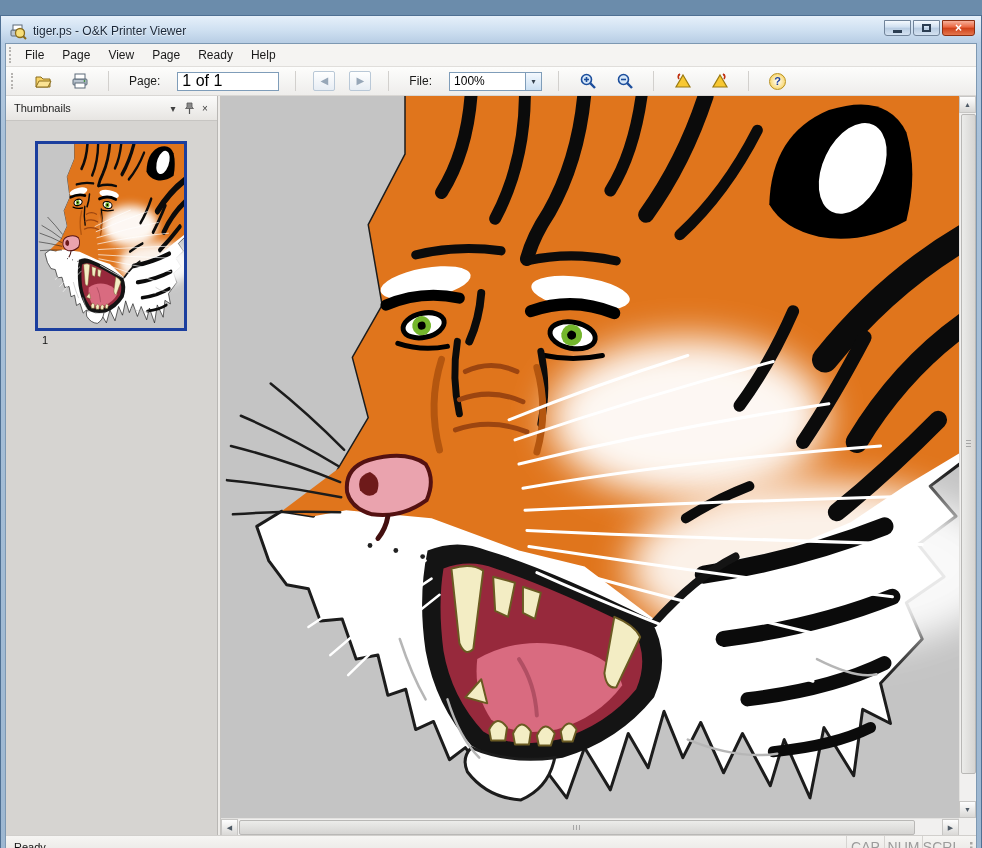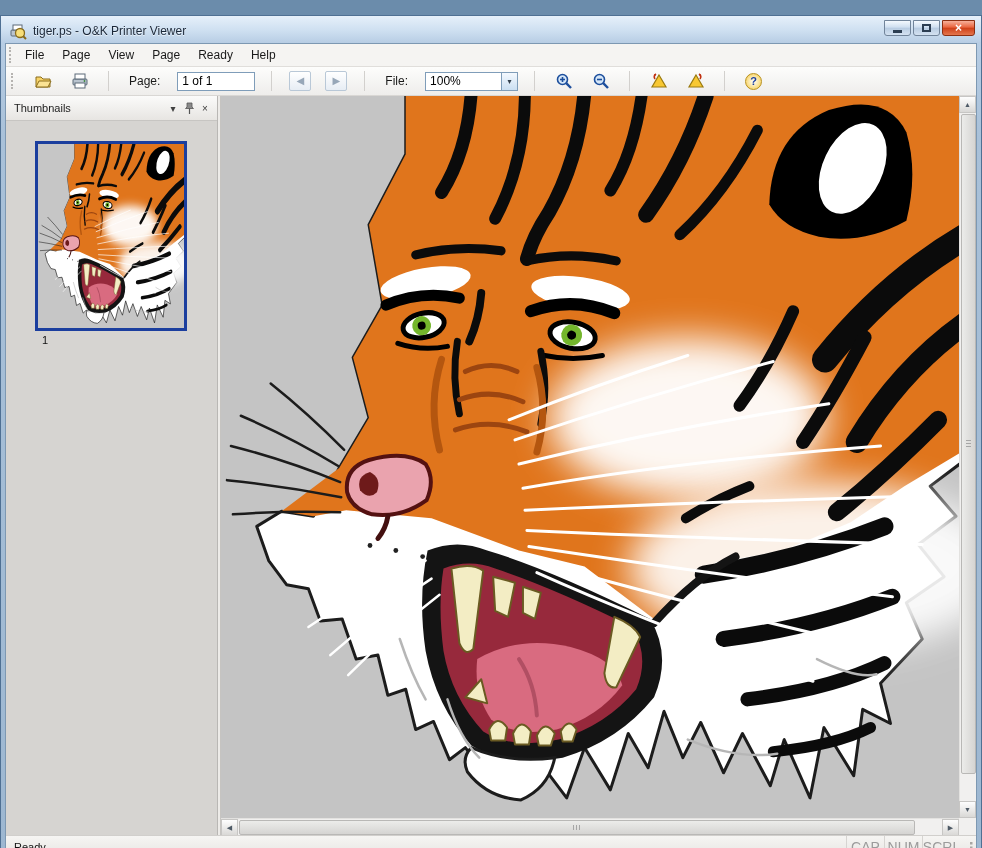--- a/index.html
+++ b/index.html
@@ -32,21 +32,21 @@
   .menu-item { font-size:12px; color:#1a1a1a; padding:0 9px; line-height:22px; cursor:default; }
 
   .toolbar { height:29px; flex:none; display:flex; align-items:center; background:linear-gradient(#fdfdfc,#eeedeb);
     border-bottom:1px solid #d9d7d4; padding:0 2px;gap:12px; }
   .tbtn { width:25px; height:23px; border:1px solid transparent; border-radius:2px;
     display:flex; align-items:center; justify-content:center; flex:none; cursor:default; }
   .tbtn.framed { border:1px solid #b9c8d7; background:linear-gradient(#ffffff,#e7edf4); width:22px; height:20px; margin:0 1px; }
   .nav-glyph { font-size:10px; color:#97a7b8; line-height:1; }
   .sep { width:1px; height:20px; background:#d2d0cd; margin:0 4px; flex:none; }
   .tlabel { font-size:12px; color:#1a1a1a; margin:0 5px 0 4px; flex:none; }
-  .tinput { width:78px; height:19px; border:1px solid #7f9db9; background:#fff; font-size:12px;
+  .tinput { width:102px; height:19px; border:1px solid #7f9db9; background:#fff; font-size:16px;
     font-family:"Liberation Sans",sans-serif; padding:1px 4px; flex:none; }
   .combo { display:flex; flex:none; }
   .combo-input { width:76px; height:19px; border:1px solid #7f9db9; border-right:none; background:#fff;
     font-size:12px; font-family:"Liberation Sans",sans-serif; padding:1px 4px; }
   .combo-btn { width:17px; height:19px; border:1px solid #7f9db9; background:linear-gradient(#f4f9fe,#cbdff2);
     display:flex; align-items:center; justify-content:center; font-size:8px; color:#33404d; cursor:default; }
 
   
   .main { flex:1; min-height:0; display:flex; }
 

